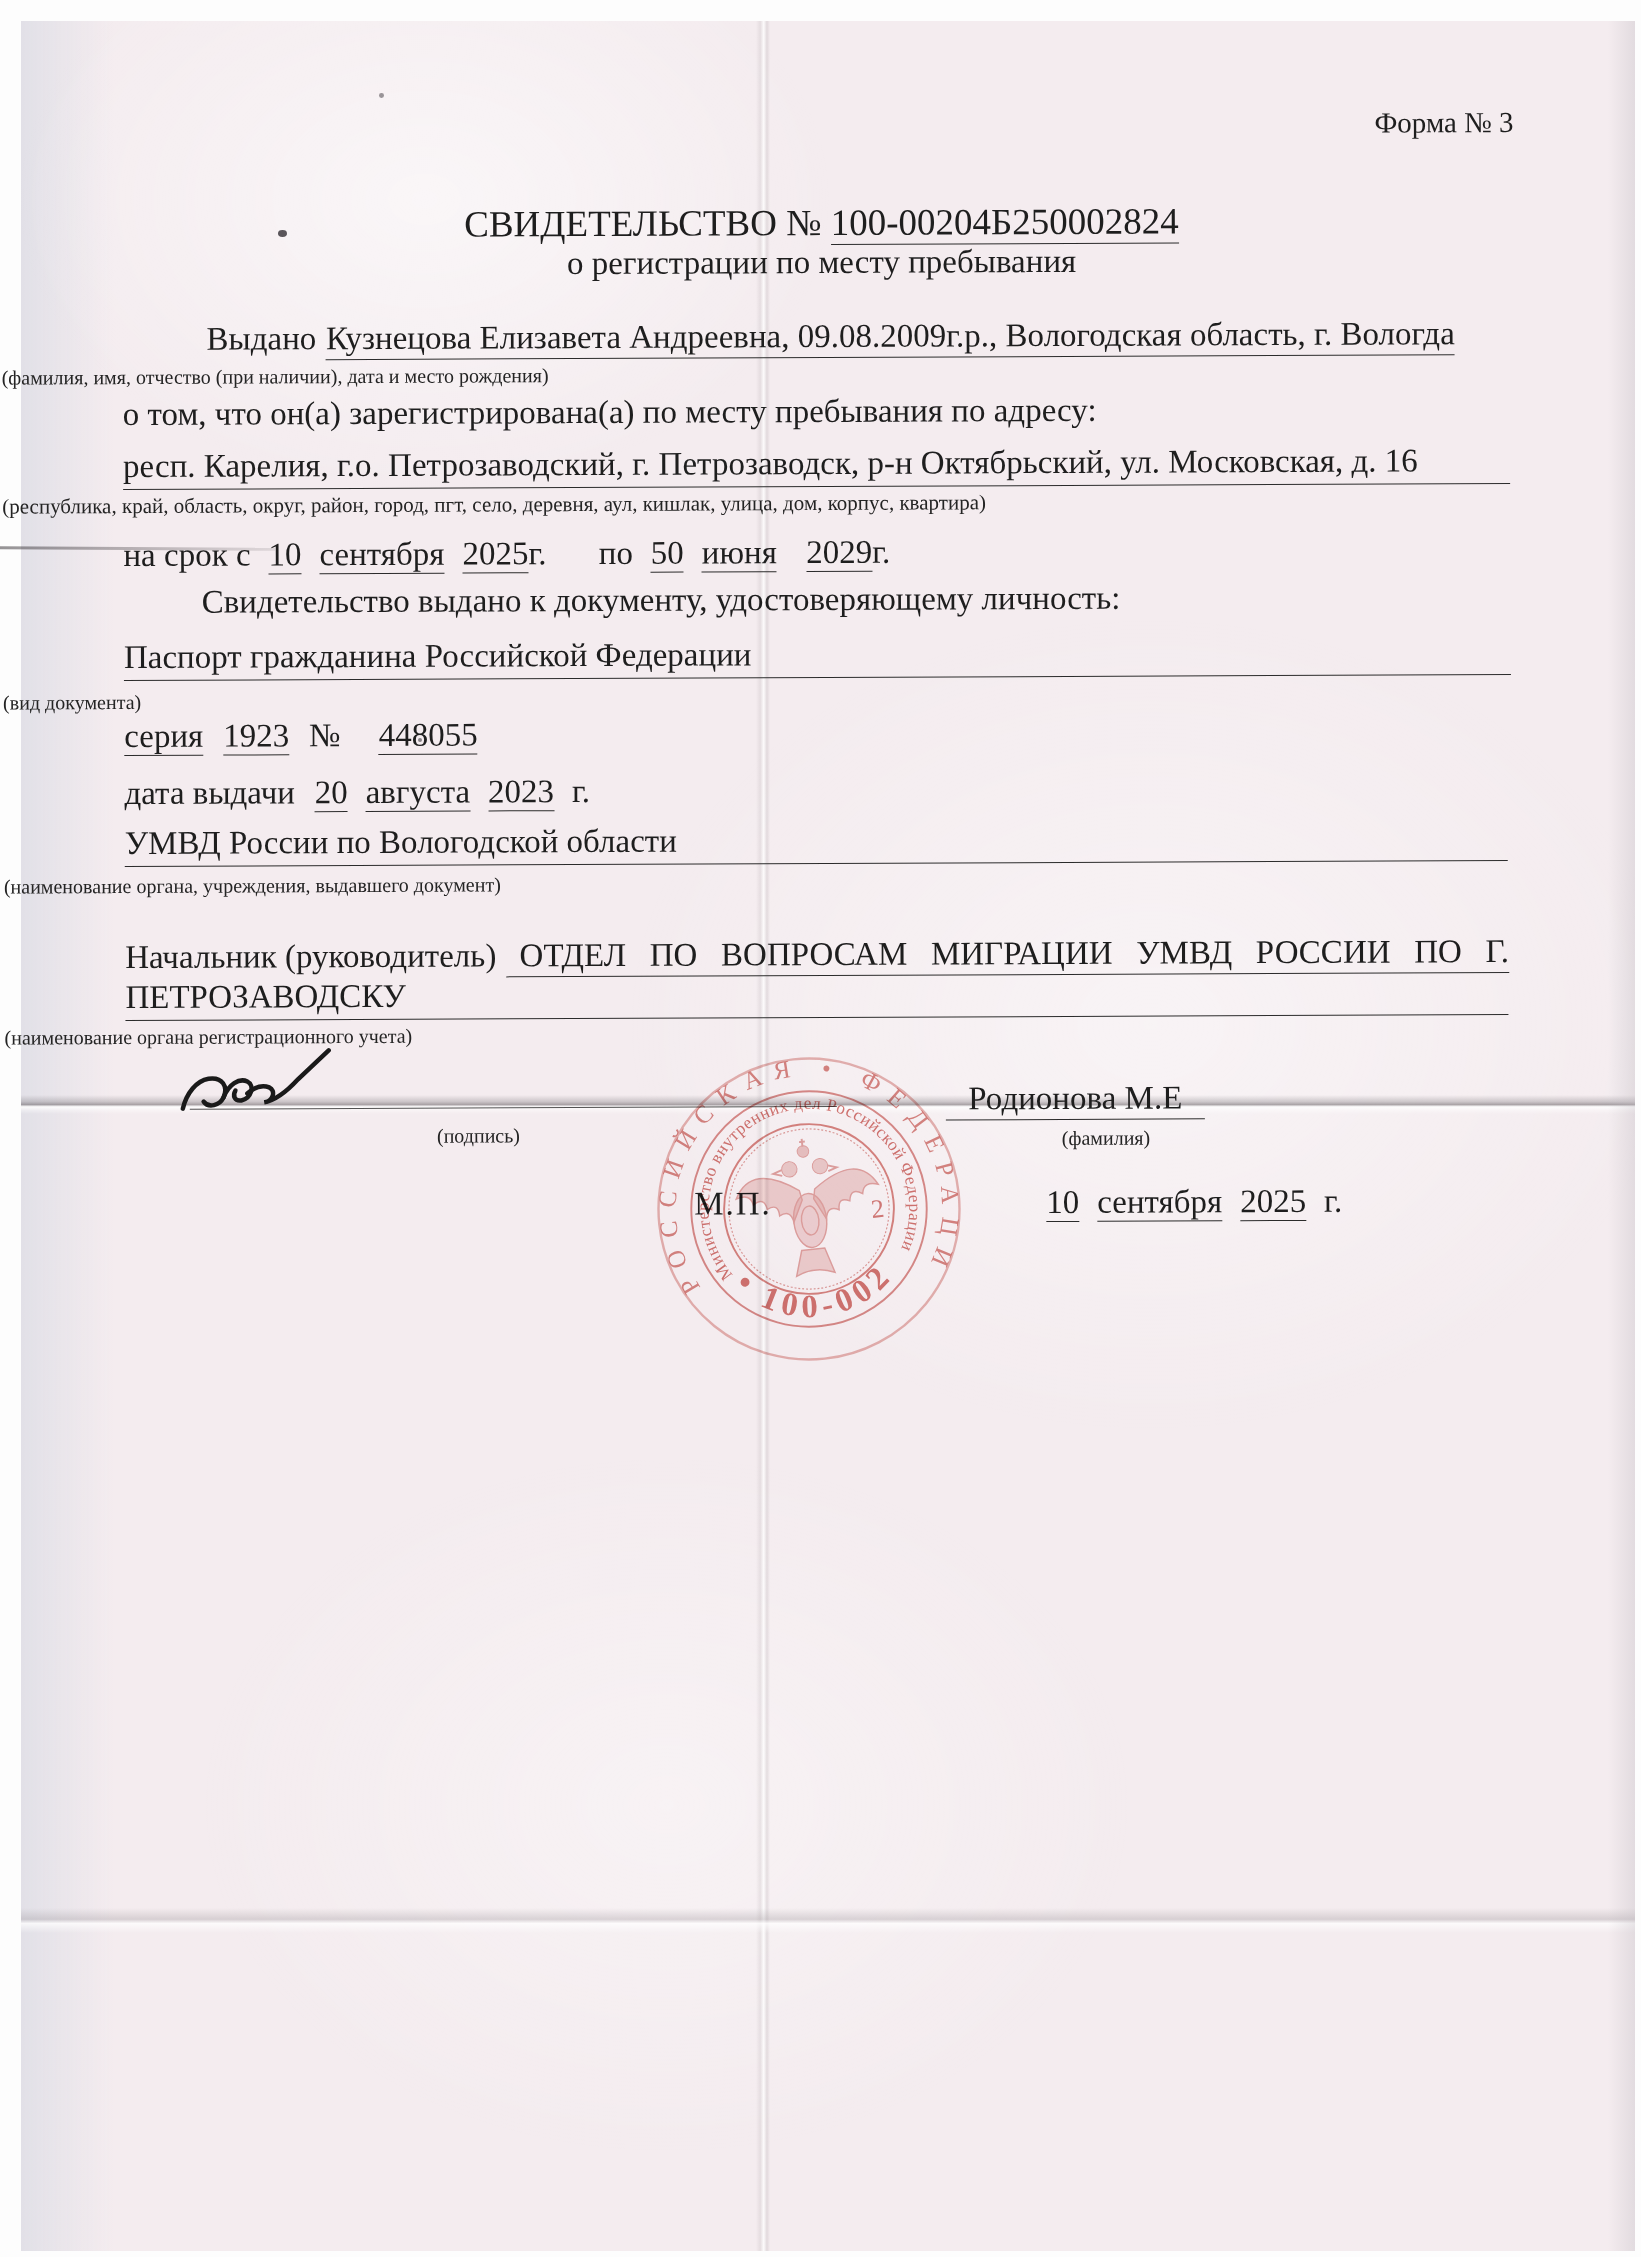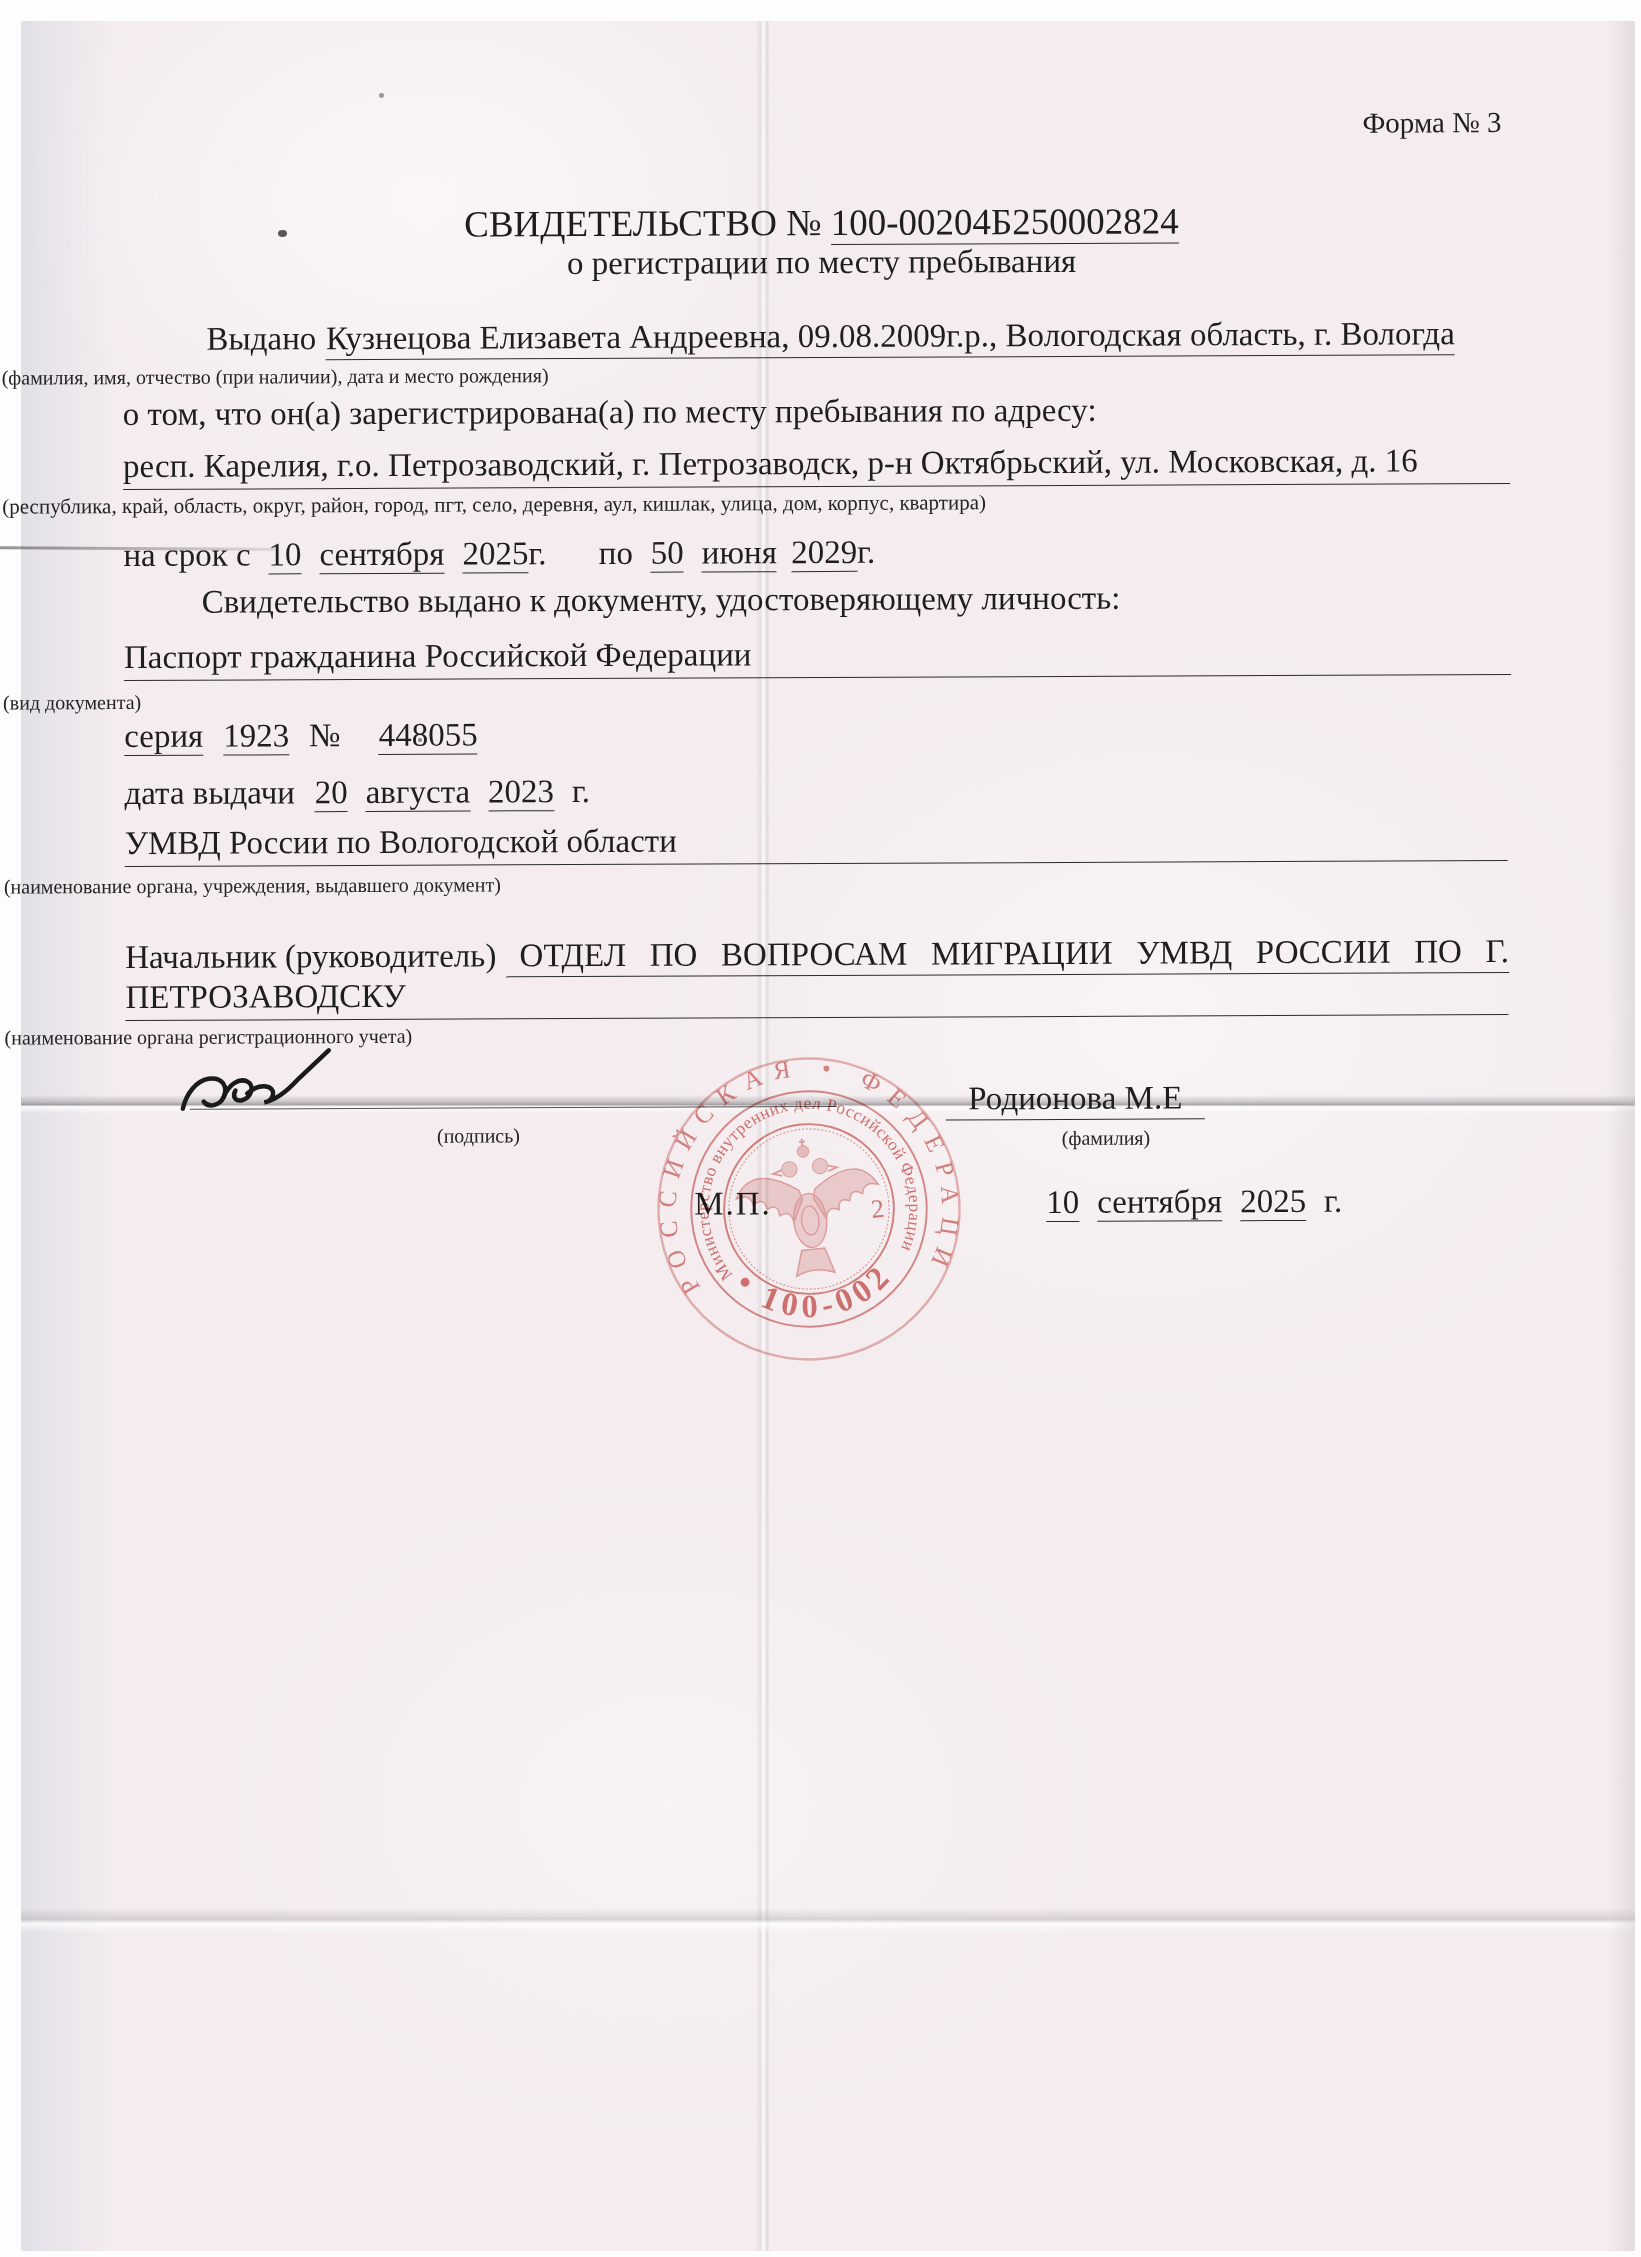--- a/index.html
+++ b/index.html
@@ -29,21 +29,21 @@
   .u{border-bottom:1.9px solid #2b2b2b;padding-bottom:1px;}
   .flexline{display:flex;align-items:baseline;}
   .uwrap{flex:1;border-bottom:1.9px solid #2b2b2b;padding-bottom:1px;white-space:nowrap;}
   .fullline{border-bottom:1.9px solid #2b2b2b;padding-bottom:2.9px;}
   .lbl{margin-right:9.7px;}
   .center{left:0;right:0;text-align:center;}
   .tilt{transform:rotate(-0.25deg);}
 
   .title1{top:201px;font-size:37px;}
   .title2{top:243px;font-size:33px;}
-  .form-label{top:108px;right:140px;font-size:29px;}
+  .form-label{top:108px;right:128px;font-size:29px;}
 
   .sig-line{position:absolute;left:185px;top:1106px;width:647px;border-top:1.9px solid rgba(35,35,35,.78);}
   .name-line{position:absolute;left:941px;top:1081px;width:259px;text-align:center;font-size:33px;
              border-bottom:1.9px solid #2b2b2b;padding-bottom:1.9px;white-space:nowrap;}
   .mp{position:absolute;left:689px;top:1185px;font-size:33px;letter-spacing:1.9px;z-index:5;}
   .stamp{position:absolute;left:645px;top:1045px;width:328px;height:328px;z-index:3;opacity:.85;
          mix-blend-mode:multiply;color:#c5443e;transform:rotate(-6deg);}
   .signature{position:absolute;left:172px;top:1041px;width:169px;height:87px;z-index:4;}
   .date-bottom{top:1184px;left:1041px;}
   .podpis{top:1123px;left:121px;width:705px;}
@@ -87,21 +87,21 @@
     <div class="cap" style="top:491px;font-size:21px;">(республика, край, область, округ, район, город, пгт, село, деревня, аул, кишлак, улица, дом, корпус, квартира)</div>
 
     <div class="line" style="left:121px;top:533px;">
       <span>на срок с</span>
       <span class="u" style="margin-left:9.7px;">10</span>
       <span class="u" style="margin-left:9.7px;">сентября</span>
       <span class="u" style="margin-left:9.7px;">2025</span><span>г.</span>
       <span style="margin-left:44px;">по</span>
       <span class="u" style="margin-left:9.7px;">50</span>
       <span class="u" style="margin-left:9.7px;">июня</span>
-      <span class="u" style="margin-left:6px;">2029</span><span>г.</span>
+      <span class="u" style="margin-left:21px;">2029</span><span>г.</span>
     </div>
 
     <div class="line" style="left:199px;top:580px;">Свидетельство выдано к документу, удостоверяющему личность:</div>
 
     <div class="line fullline" style="left:121px;top:635px;width:1387px;">
       <span>Паспорт гражданина Российской Федерации</span>
     </div>
     <div class="cap" style="top:688px;">(вид документа)</div>
 
     <div class="line" style="left:121px;top:714px;">

